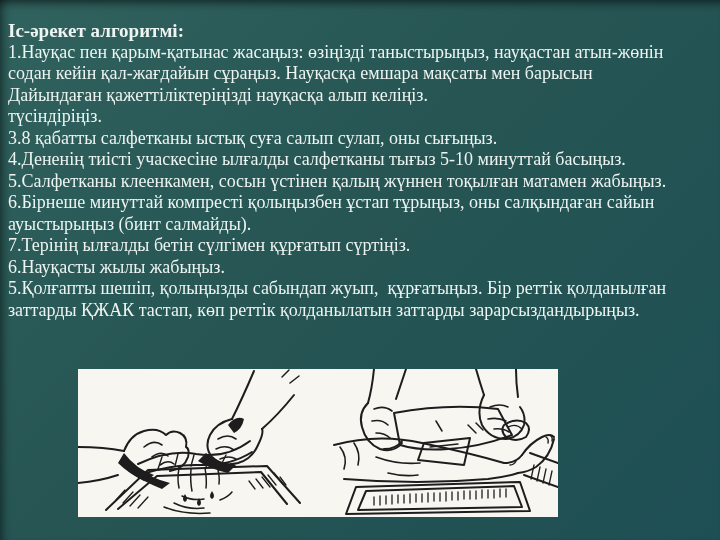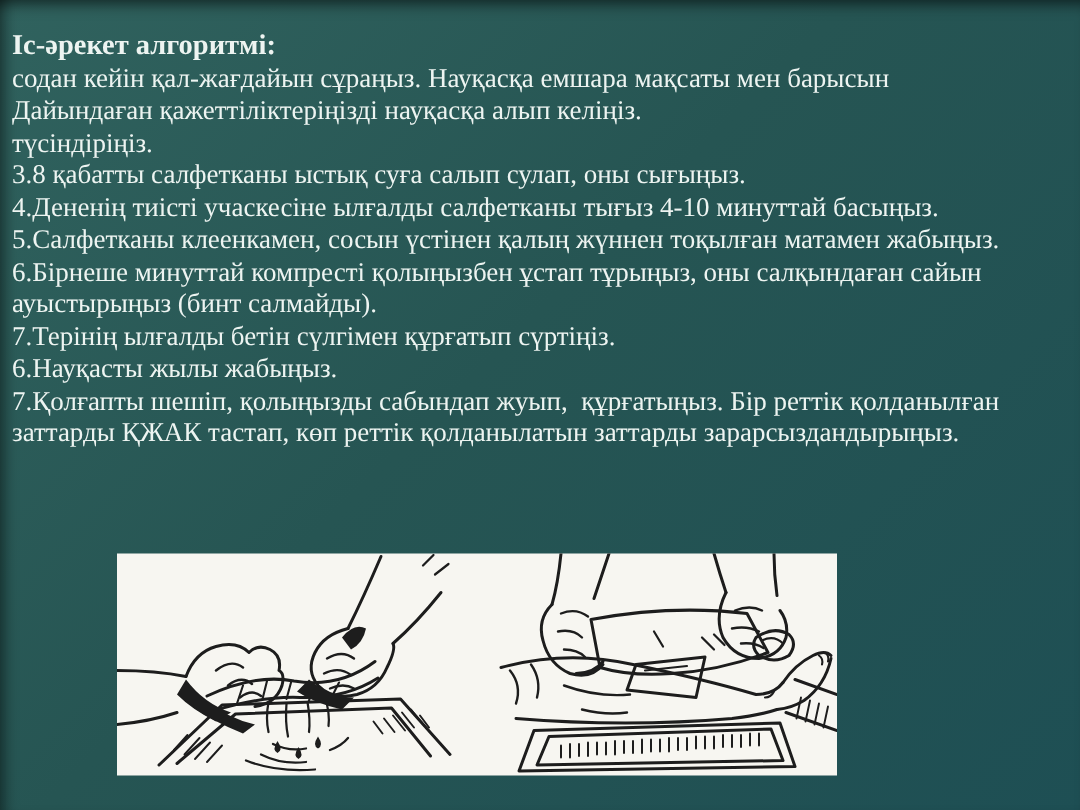--- a/index.html
+++ b/index.html
@@ -40,31 +40,32 @@
   .illustration svg { display: block; color: var(--line-art, #1d1d1d); }
 </style>
 </head>
 <body>
 
 <div class="slide">
   <div class="edge-shade"></div>
 
   <div class="text-block">
     <div class="line title">Іс-әрекет алгоритмі:</div>
+    <div class="line">1.Науқас пен қарым-қатынас жасаңыз: өзіңізді таныстырыңыз, науқастан атын-жөнін</div>
     <div class="line">содан кейін қал-жағдайын сұраңыз. Науқасқа емшара мақсаты мен барысын</div>
     <div class="line">Дайындаған қажеттіліктеріңізді науқасқа алып келіңіз.</div>
     <div class="line">түсіндіріңіз.</div>
     <div class="line">3.8 қабатты салфетканы ыстық суға салып сулап, оны сығыңыз.</div>
-    <div class="line">4.Дененің тиісті учаскесіне ылғалды салфетканы тығыз 4-10 минуттай басыңыз.</div>
+    <div class="line">4.Дененің тиісті учаскесіне ылғалды салфетканы тығыз 5-10 минуттай басыңыз.</div>
     <div class="line">5.Салфетканы клеенкамен, сосын үстінен қалың жүннен тоқылған матамен жабыңыз.</div>
     <div class="line">6.Бірнеше минуттай компресті қолыңызбен ұстап тұрыңыз, оны салқындаған сайын</div>
     <div class="line">ауыстырыңыз (бинт салмайды).</div>
     <div class="line">7.Терінің ылғалды бетін сүлгімен құрғатып сүртіңіз.</div>
     <div class="line">6.Науқасты жылы жабыңыз.</div>
-    <div class="line">7.Қолғапты шешіп, қолыңызды сабындап жуып,  құрғатыңыз. Бір реттік қолданылған</div>
+    <div class="line">5.Қолғапты шешіп, қолыңызды сабындап жуып,  құрғатыңыз. Бір реттік қолданылған</div>
     <div class="line">заттарды ҚЖАК тастап, көп реттік қолданылатын заттарды зарарсыздандырыңыз.</div>
   </div>
 
   <div class="illustration">
 
     <svg width="240" height="148" viewBox="0 0 240 148">
       <g fill="none" stroke="currentColor" stroke-width="2" stroke-linecap="round" stroke-linejoin="round">
 
         <path d="M28,141 L70,101 L189,97 L222,134"></path>
         <path d="M40,140 L79,107 L183,103 L209,135"></path>

